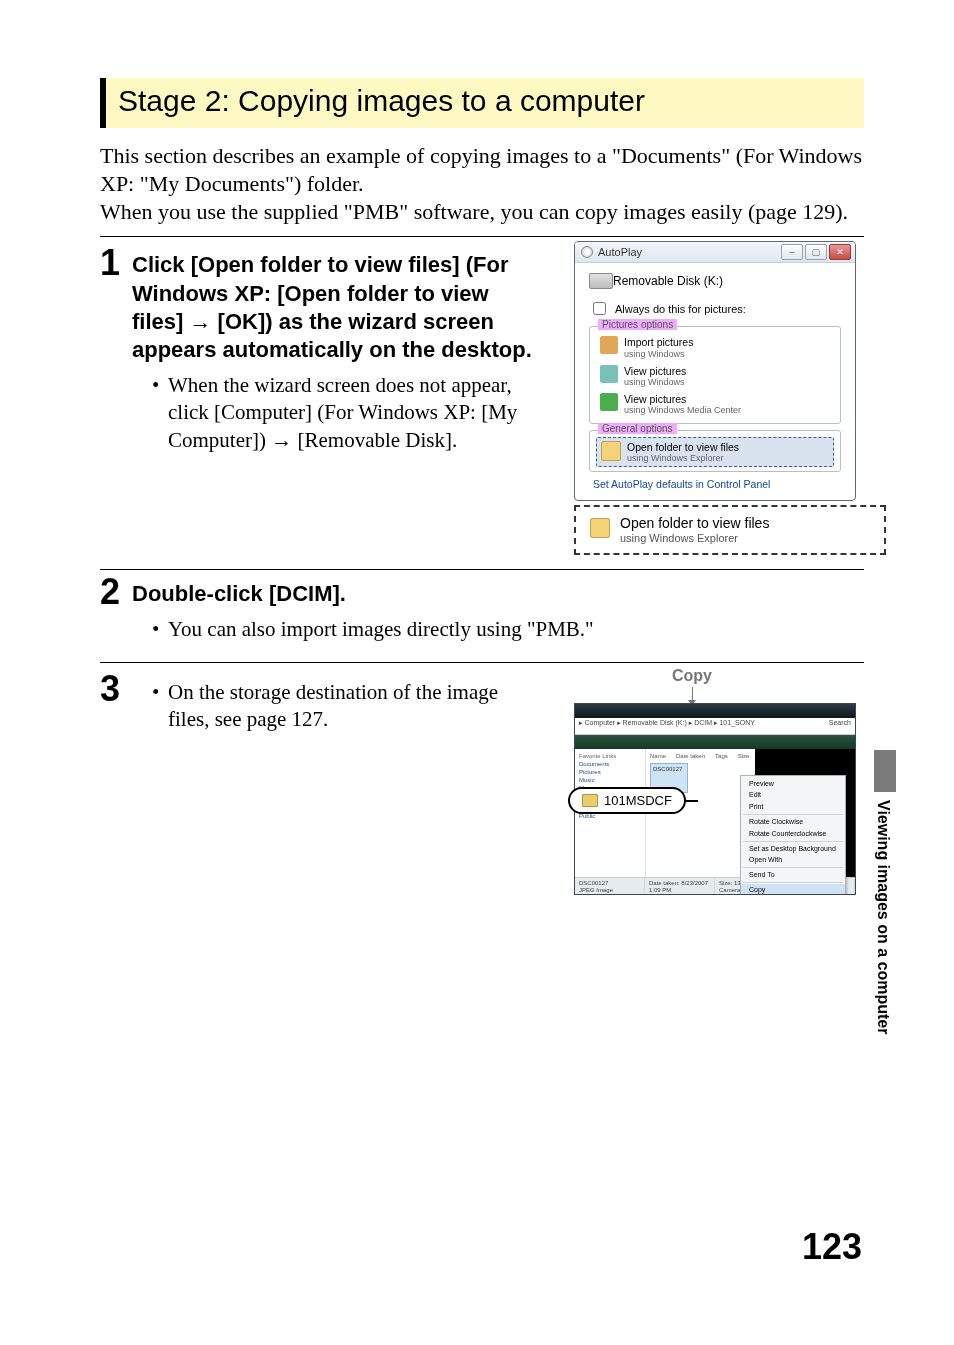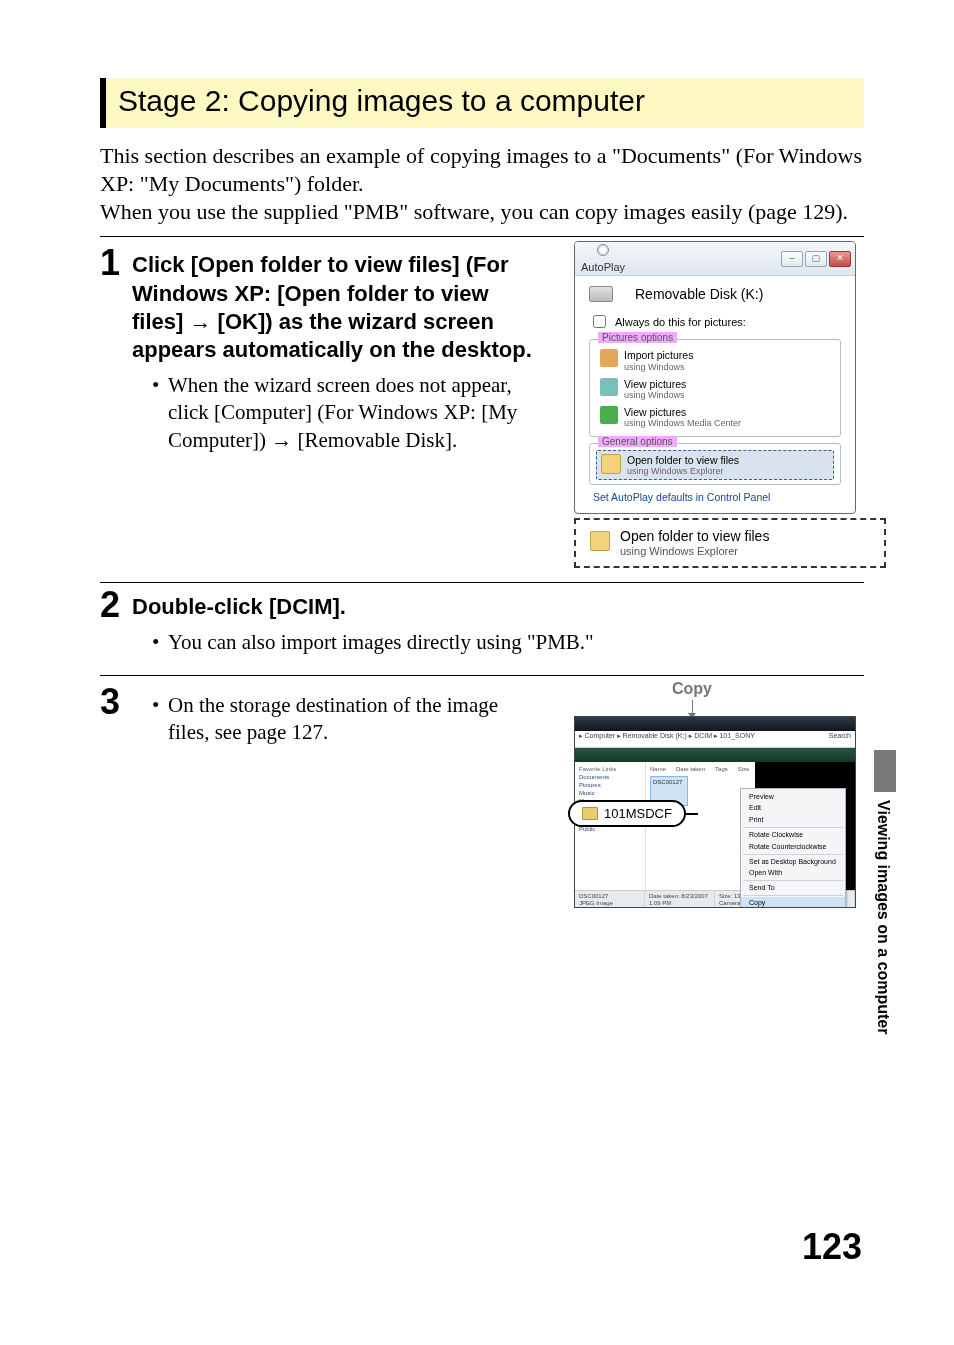--- a/index.html
+++ b/index.html
@@ -118,21 +118,20 @@
     background: linear-gradient(#f4f7fb, #dde6ef);
     border-bottom: 1px solid #c8cfd6;
     padding: 2px 4px;
   }
   .ap-titlebar .ap-title {
     display: flex;
     align-items: center;
     gap: 5px;
     padding-left: 2px;
     color: #333;
-    flex-direction: column;
   }
   .ap-titlebar .ap-ctrls {
     display: flex;
     gap: 2px;
   }
   .ap-ctrl {
     width: 20px;
     height: 14px;
     border: 1px solid #97a4b0;
     border-radius: 2px;
@@ -146,22 +145,22 @@
   }
   .ap-ctrl.close {
     background: linear-gradient(#e89a94, #c44d43);
     color: #fff;
     border-color: #9a372e;
   }
   .ap-body { padding: 10px 14px 10px 14px; }
   .ap-device {
     display: flex;
     align-items: center;
-    gap: 22px;
-    font-size: 14px;
+    gap: 0;
+    font-size: 12px;
     margin-bottom: 10px;
   }
   .ap-drive-icon {
     width: 22px;
     height: 14px;
     background: linear-gradient(#e2e2e2, #bcbcbc);
     border: 1px solid #888;
     border-radius: 2px;
   }
   .ap-always {

